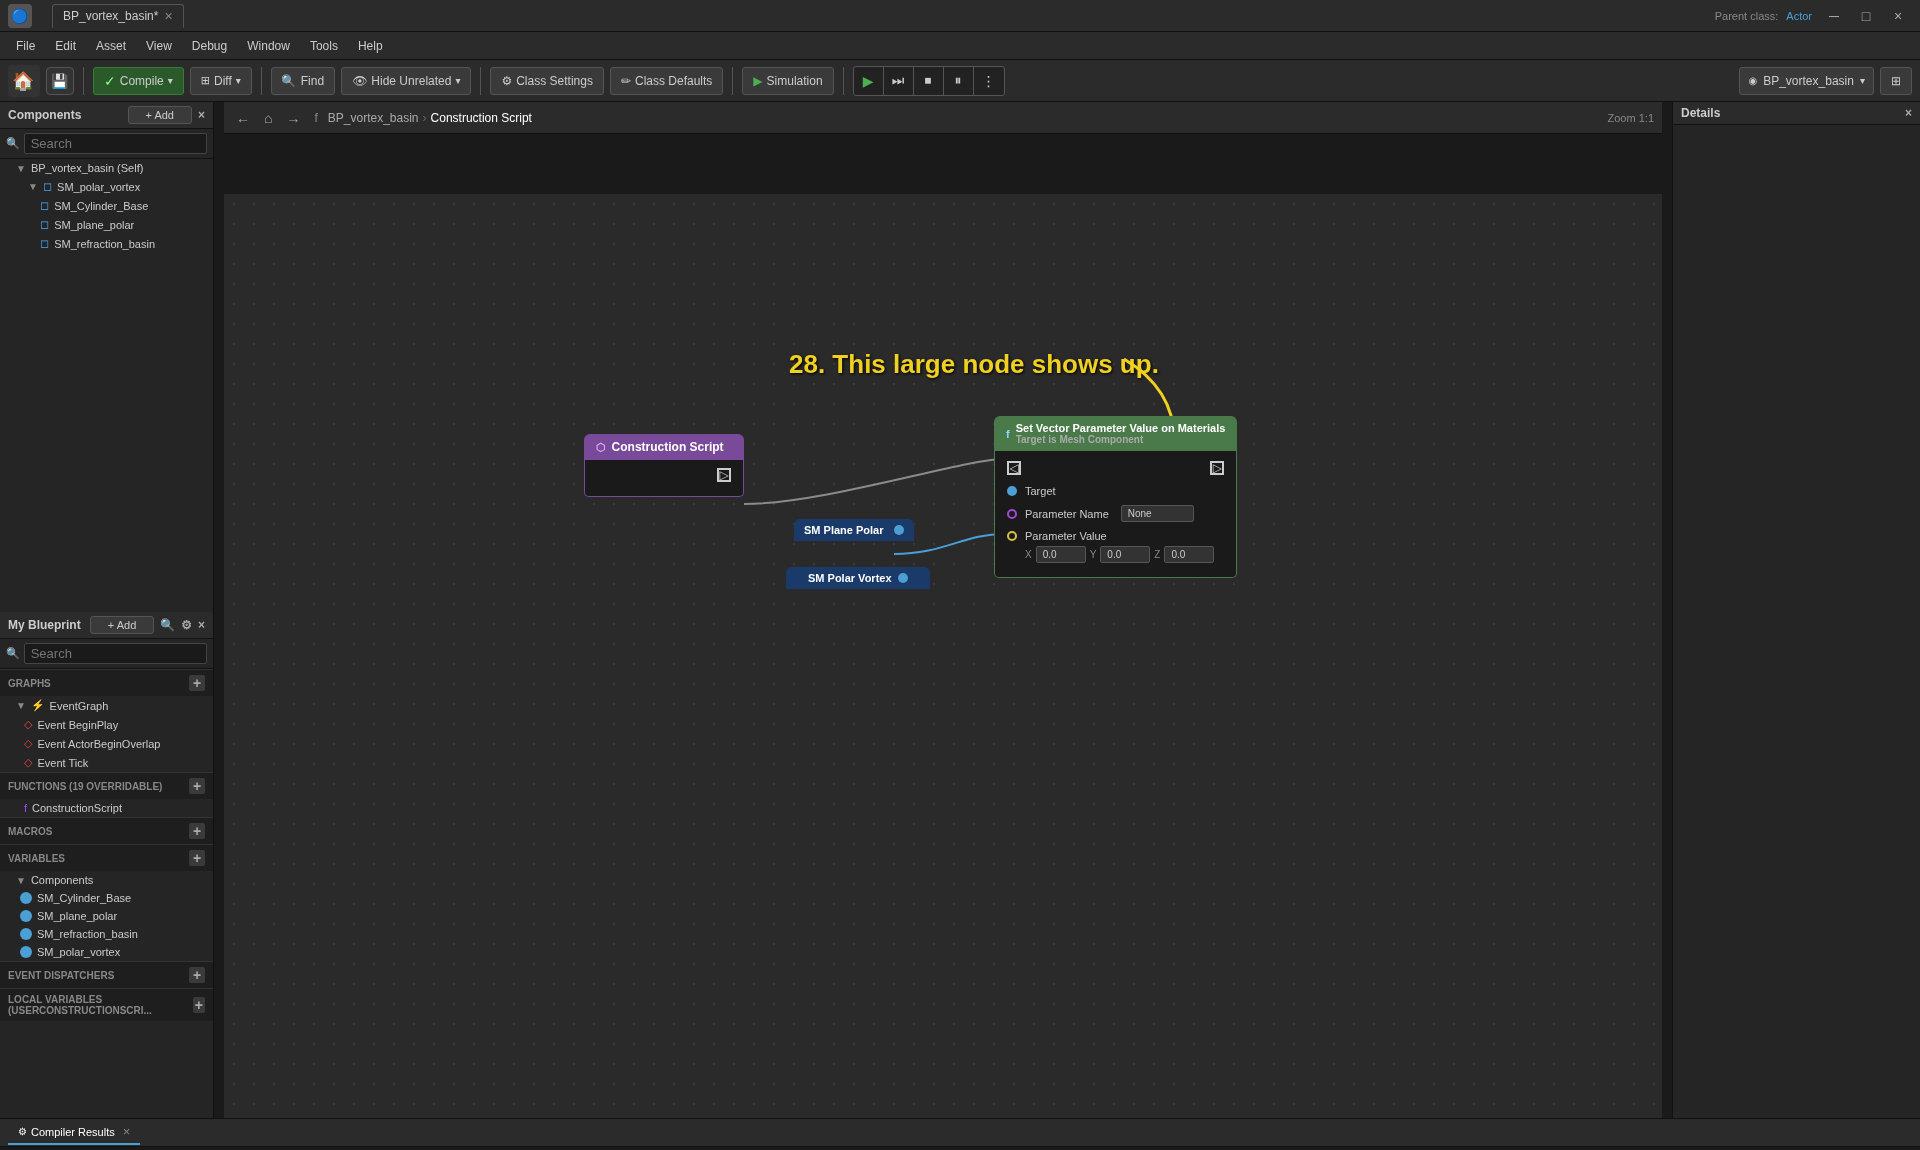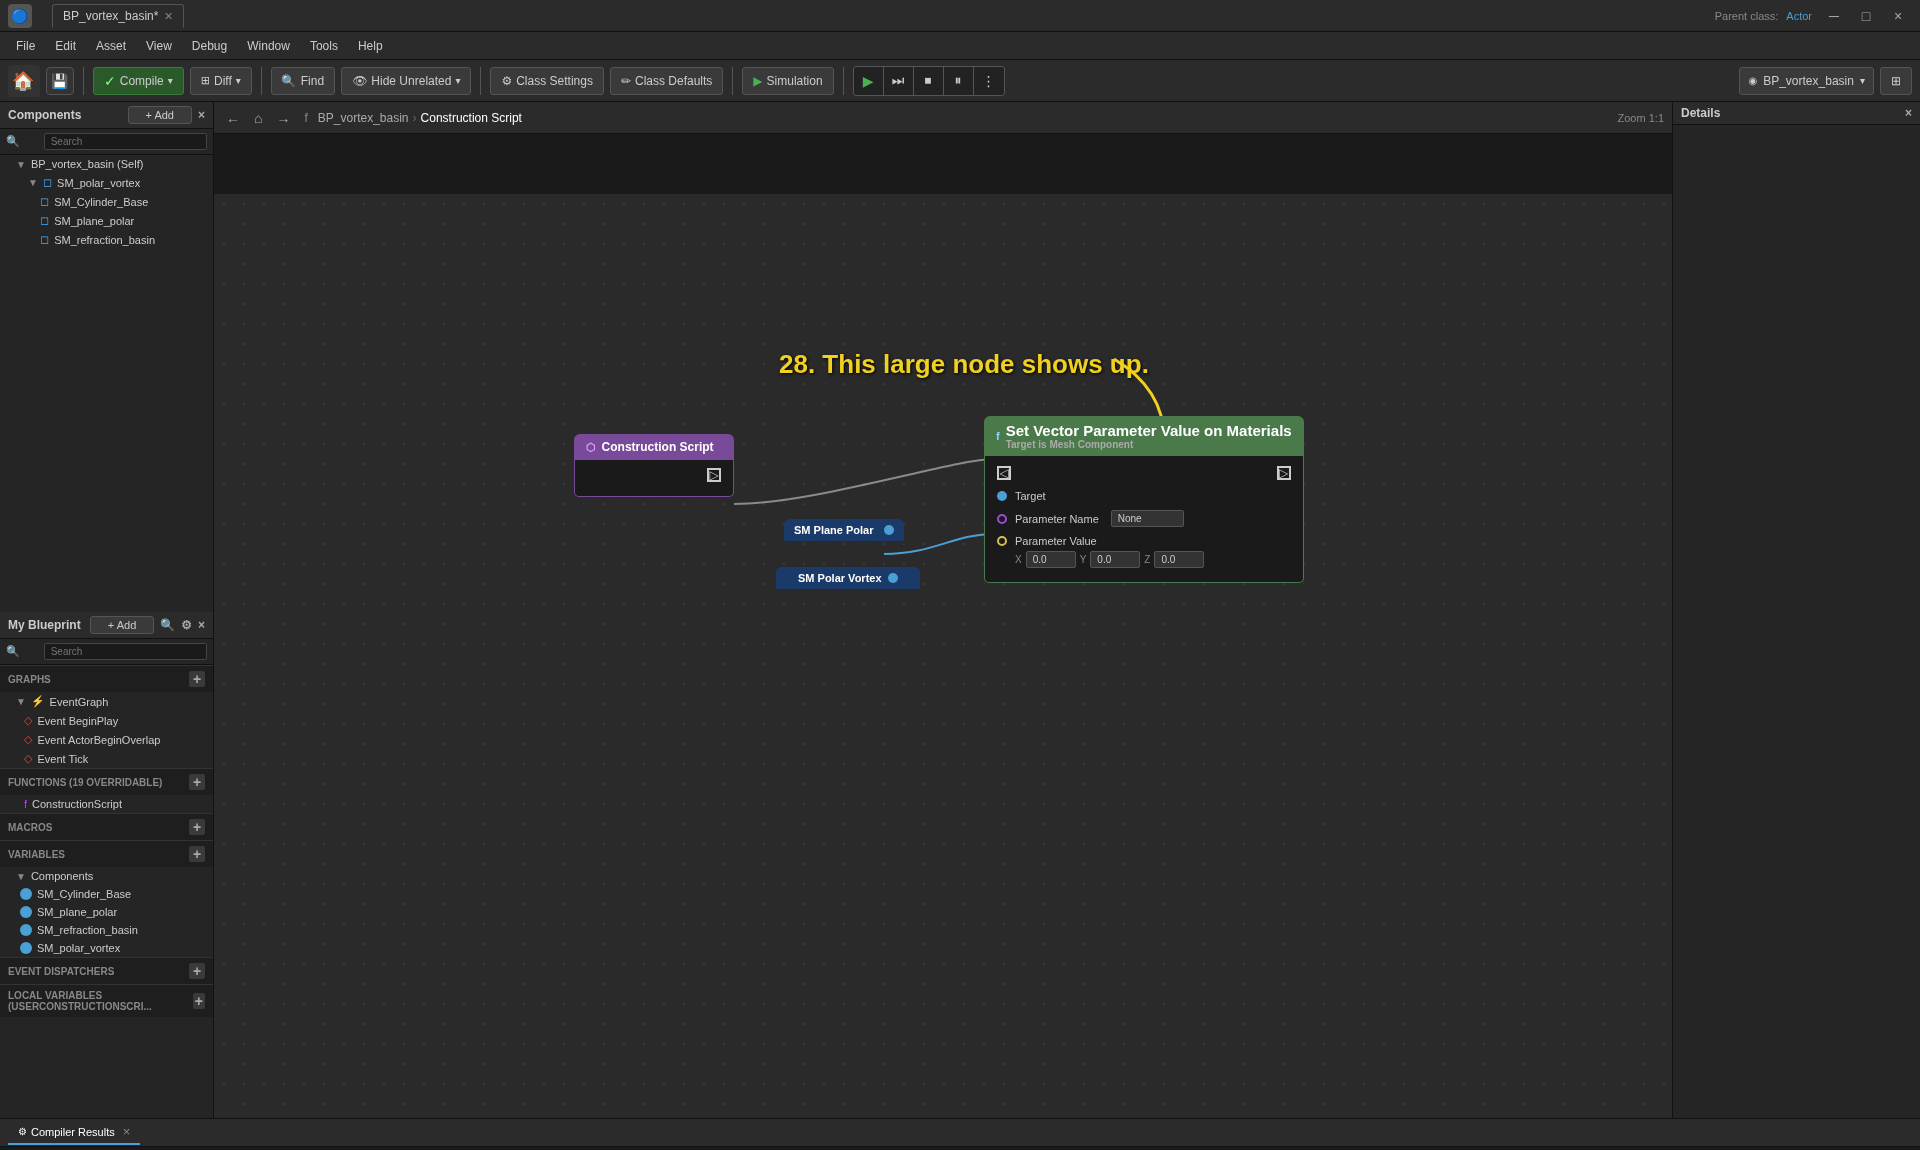--- a/index.html
+++ b/index.html
@@ -23,28 +23,28 @@
     .toolbar-btn { background: #3a3a3a; border: 1px solid #555; border-radius: 3px; padding: 4px 10px; color: #ccc; cursor: pointer; font-size: 12px; display: flex; align-items: center; gap: 4px; height: 28px; }
     .toolbar-btn.compile { background: #2a5a2a; border-color: #3a7a3a; }
     .toolbar-sep { width: 1px; height: 28px; background: #555; margin: 0 3px; }
     .toolbar-play { background: #222; border: 1px solid #555; border-radius: 3px; display: flex; align-items: center; }
     .play-btn { width: 30px; height: 28px; display: flex; align-items: center; justify-content: center; cursor: pointer; color: #ccc; font-size: 14px; border-right: 1px solid #555; }
     .play-btn:last-child { border-right: none; }
     .play-btn.green { color: #4caf50; }
     .bp-selector { background: #3a3a3a; border: 1px solid #555; border-radius: 3px; padding: 4px 8px; color: #ccc; height: 28px; display: flex; align-items: center; gap: 6px; cursor: pointer; }
 
     
-    #main { display: flex; height: calc(1150px - 32px - 28px - 42px - 32px); }
+    #main { display: flex; height: calc(1150px - 32px - 28px - 42px - 32px); gap: 10px; }
 
     
     #left-panel { width: 214px; background: #252525; border-right: 1px solid #111; display: flex; flex-direction: column; overflow: hidden; }
     .panel-header { background: #2b2b2b; padding: 4px 8px; display: flex; align-items: center; justify-content: space-between; border-bottom: 1px solid #111; font-size: 12px; font-weight: bold; }
     .panel-add-btn { background: #3a3a3a; border: 1px solid #555; border-radius: 3px; padding: 2px 17px; cursor: pointer; font-size: 11px; color: #ccc; }
     .panel-search { padding: 4px 6px; border-bottom: 1px solid #111; display: flex; align-items: center; gap: 4px; }
-    .panel-search input { background: #1a1a1a; border: 1px solid #444; border-radius: 2px; padding: 2px 6px; color: #ccc; width: 100%; font-size: 10px; margin-left: 20px; }
+    .panel-search input { background: #1a1a1a; border: 1px solid #444; border-radius: 2px; padding: 2px 6px; color: #ccc; width: 100%; font-size: 13px; }
     .tree-item { padding: 3px 8px 3px 16px; cursor: pointer; font-size: 11px; display: flex; align-items: center; gap: 5px; }
     .tree-item-child { padding-left: 28px; }
     .tree-item-child2 { padding-left: 40px; }
     .section-header { padding: 5px 8px; background: #1e1e1e; font-size: 10px; font-weight: bold; color: #888; display: flex; align-items: center; justify-content: space-between; border-top: 1px solid #333; cursor: pointer; }
     .section-header .add-icon { width: 16px; height: 16px; display: flex; align-items: center; justify-content: center; background: #3a3a3a; border-radius: 2px; color: #aaa; font-size: 14px; cursor: pointer; }
     .var-item { padding: 3px 8px 3px 20px; font-size: 11px; display: flex; align-items: center; gap: 5px; cursor: pointer; }
     .var-dot { width: 12px; height: 12px; border-radius: 50%; display: inline-block; }
     .var-dot.blue { background: #4a9fd4; }
     .fn-item { padding: 3px 8px 3px 24px; font-size: 11px; display: flex; align-items: center; gap: 5px; cursor: pointer; }
 
@@ -398,21 +398,21 @@
         <div class="bp-node-header" style="background:#1a3a6a;min-width:120px;padding:5px 22px;">
           <span style="font-size:11px;">SM Polar Vortex</span>
           <span style="width:10px;height:10px;border-radius:50%;background:#4a9fd4;display:inline-block;margin-left:auto;"></span>
         </div>
       </div>
 
       <div class="bp-node" id="setvector-node" style="left:770px;top:222px;z-index:5;">
         <div class="bp-node-header" style="background:#4a7a4a;min-width:230px;">
           <span style="color:#8fd4ff;font-size:11px;">f</span>
           <div>
-            <div style="font-size:15px;font-weight:bold;color:#fff;">Set Vector Parameter Value on Materials</div>
+            <div style="font-size:11px;font-weight:bold;color:#fff;">Set Vector Parameter Value on Materials</div>
             <div style="font-size:10px;color:#aaa;">Target is Mesh Component</div>
           </div>
         </div>
         <div class="bp-node-body" style="background:#1a1a1a;border:1px solid #4a7a4a;border-top:none;border-radius:0 0 5px 5px;padding:10px 12px;">
 
           <div style="display:flex;align-items:center;justify-content:space-between;margin-bottom:10px;">
             <div style="width:14px;height:14px;border:2px solid #ccc;display:inline-flex;align-items:center;justify-content:center;">◁</div>
             <div style="width:14px;height:14px;border:2px solid #ccc;display:inline-flex;align-items:center;justify-content:center;">▷</div>
           </div>
 

